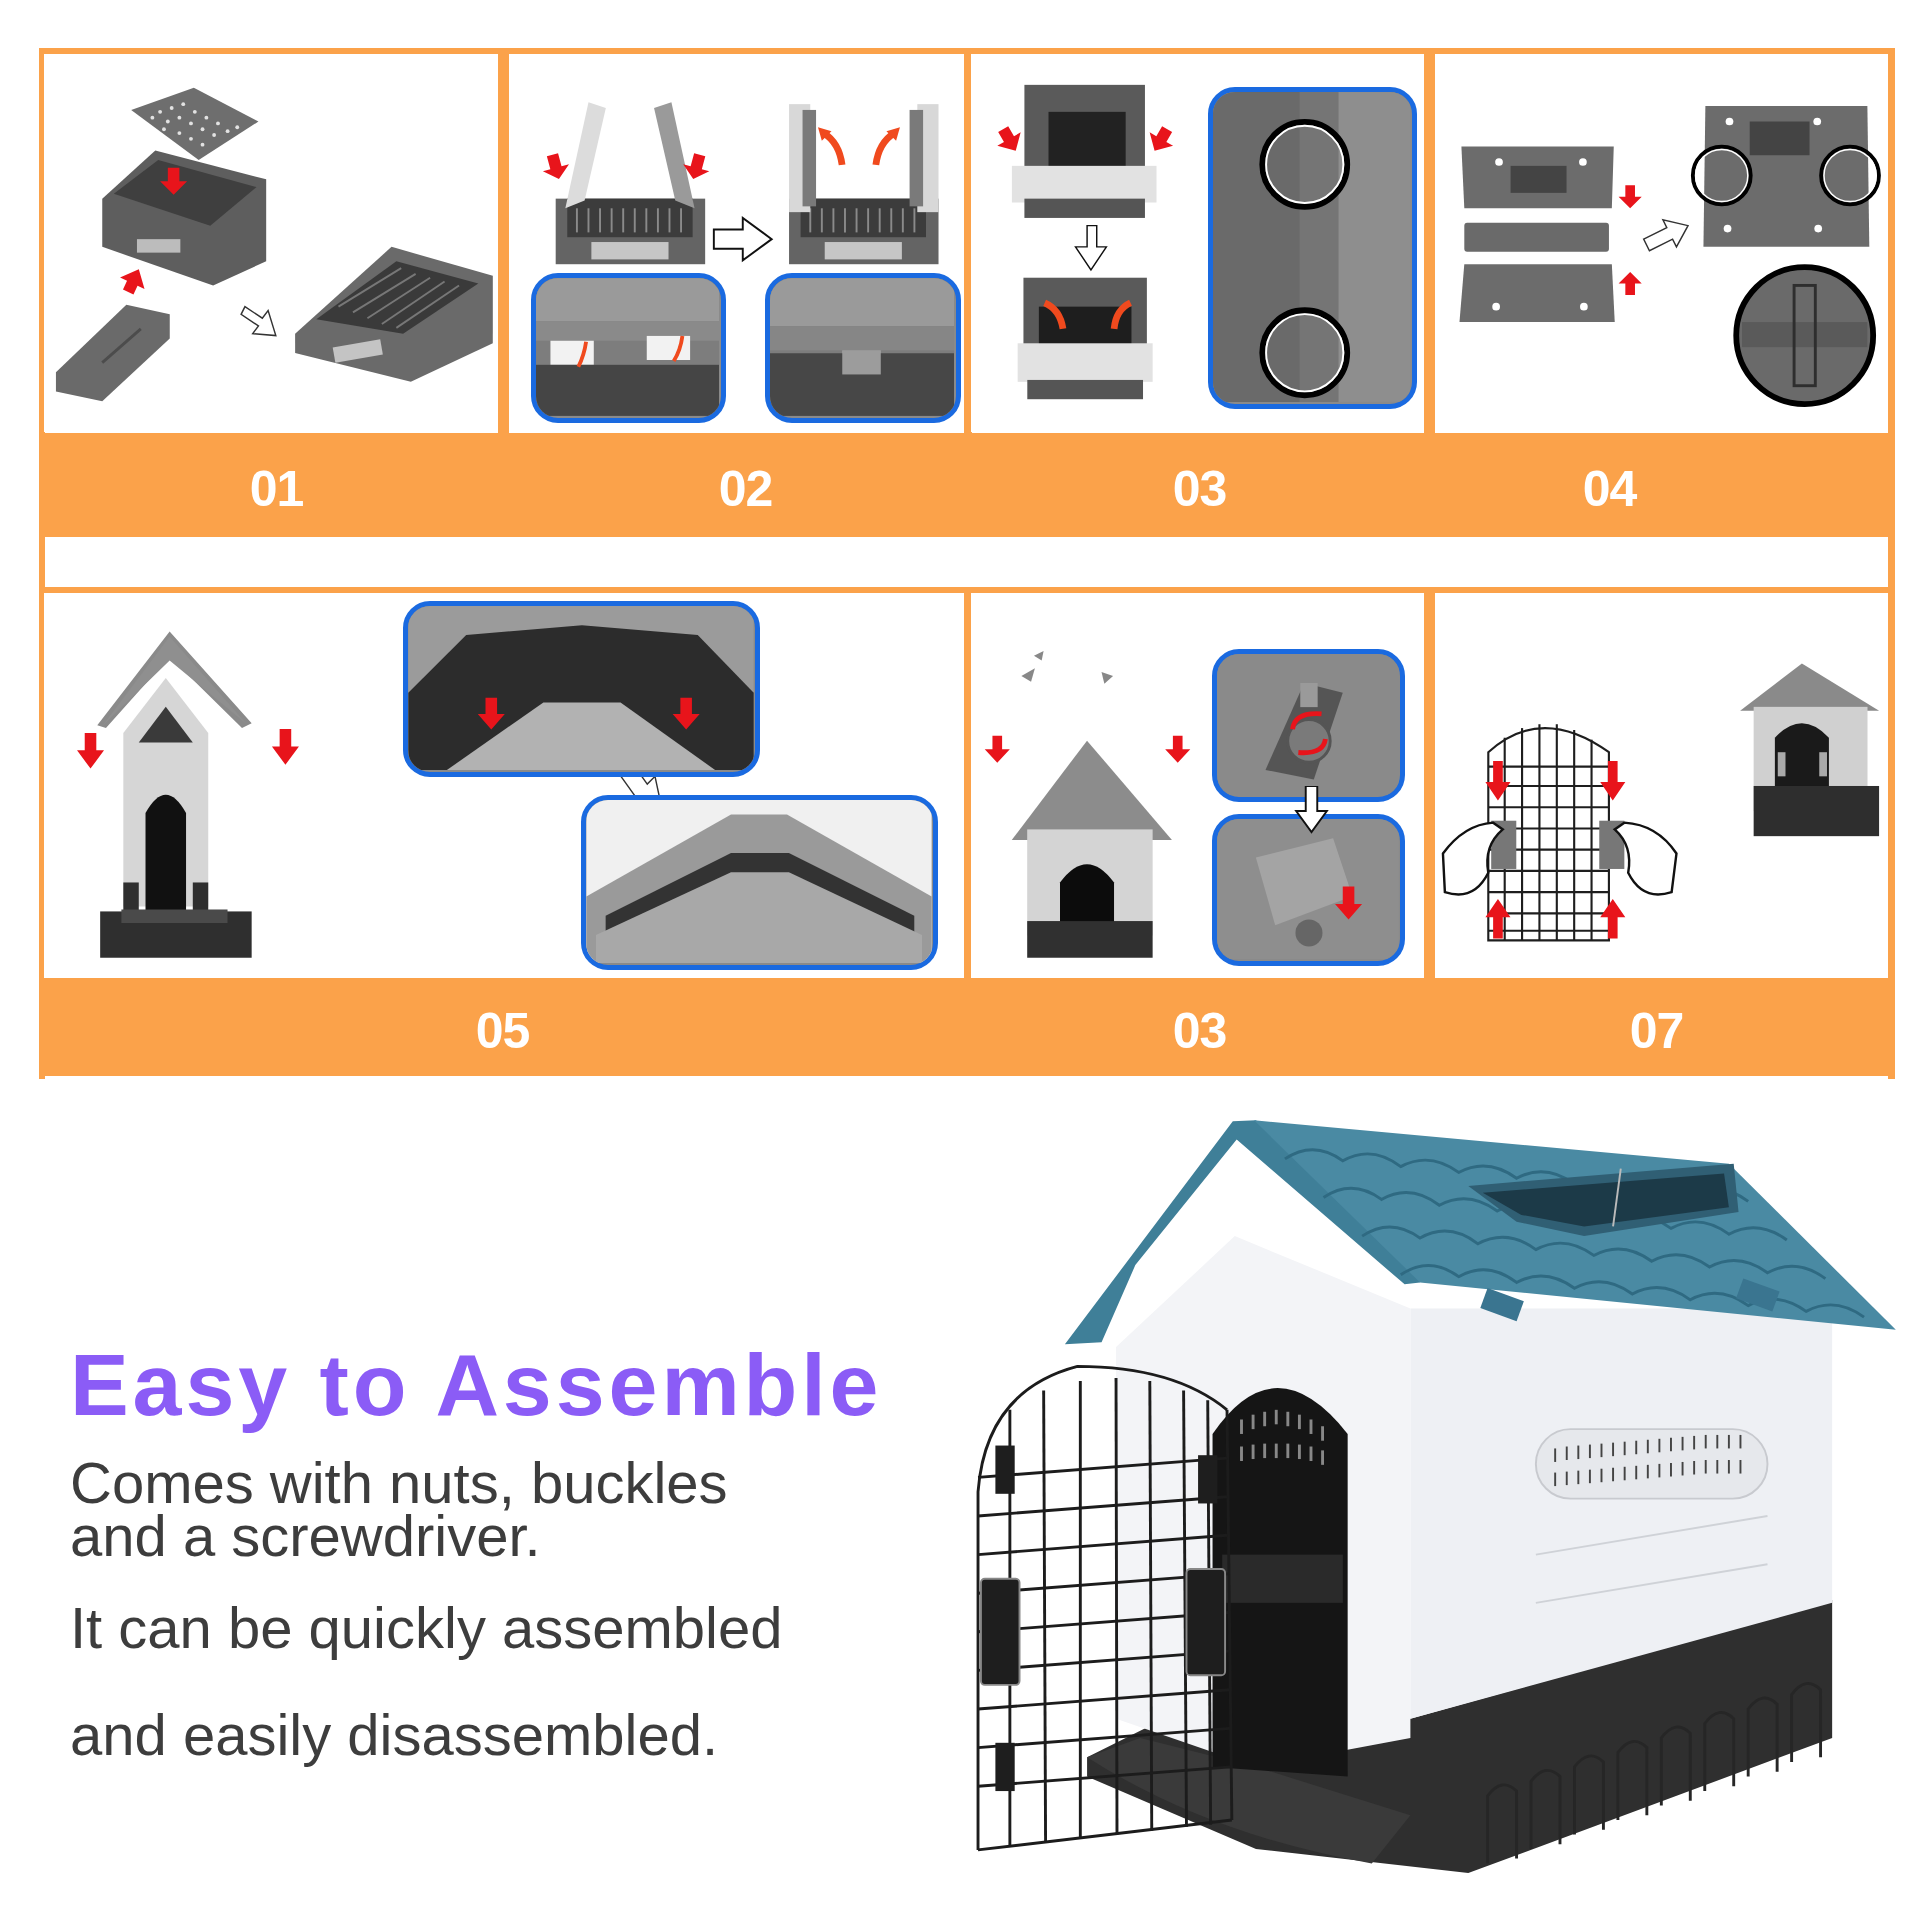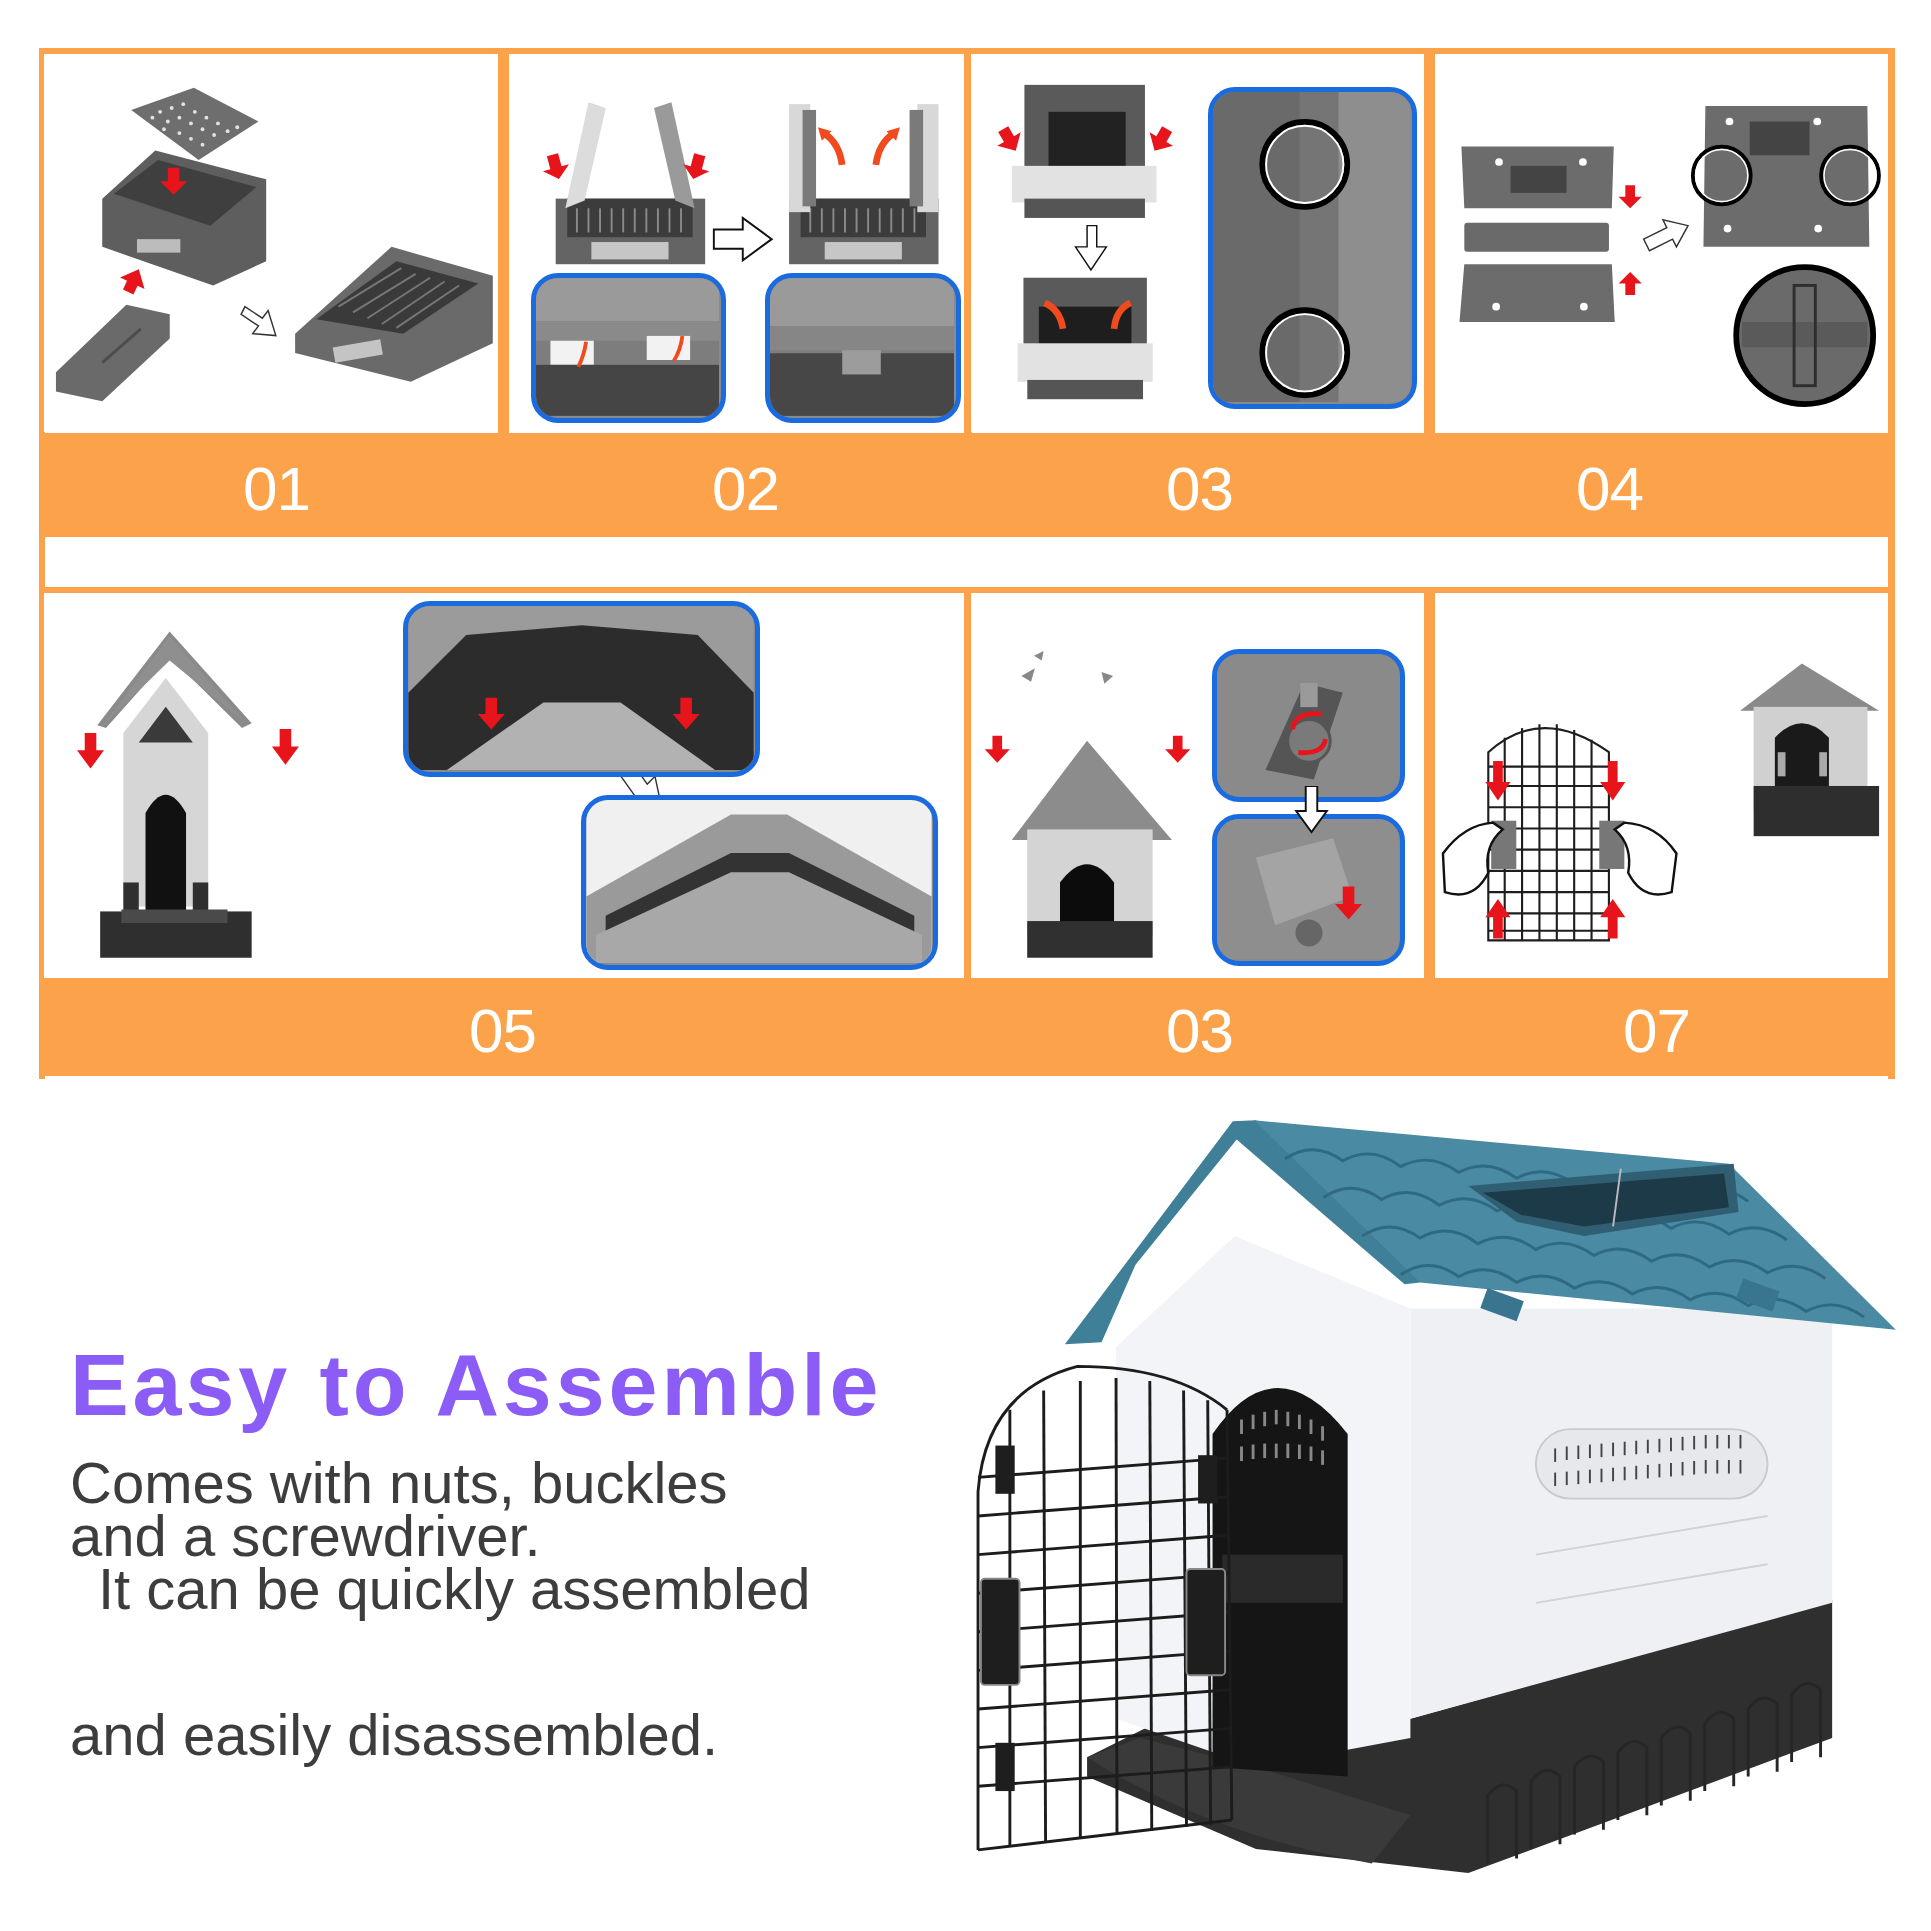--- a/index.html
+++ b/index.html
@@ -1,20 +1,20 @@
 <!DOCTYPE html>
 <html><head>
 <meta charset="utf-8">
 <style>
   html, body { margin:0; padding:0; background:#ffffff; }
   body { width:1931px; height:1931px; position:relative; overflow:hidden; font-family:"Liberation Sans", sans-serif; }
   .abs { position:absolute; }
   .frame { position:absolute; background:#FBA24A; }
   .panel { position:absolute; background:#ffffff; overflow:hidden; }
-  .band-num { position:absolute; color:#ffffff; font-weight:normal; font-size:62px; line-height:62px; text-align:center; width:193px; letter-spacing:-1px; }
+  .band-num { position:absolute; color:#ffffff; font-weight:bold; font-size:50px; line-height:62px; text-align:center; width:193px; letter-spacing:-1px; }
   .callout { position:absolute; border:5.8px solid #1a6ae0; border-radius:27px; overflow:hidden; background:#8a8a8a; box-sizing:border-box; }
   .title { position:absolute; left:70px; top:1336px; font-size:88px; font-weight:bold; color:#8b5cf6; letter-spacing:3.9px; white-space:nowrap; line-height:97px; }
   .body-line { position:absolute; left:70px; font-size:58px; color:#3d3d3d; white-space:nowrap; line-height:58px; }
   svg { display:block; }
 </style>
 </head>
 <body>
 
 <div class="frame" style="left:39px;top:48px;width:1856px;height:5.8px;"></div>
 <div class="frame" style="left:39px;top:48px;width:5.8px;height:1031px;"></div>
@@ -344,21 +344,21 @@
     <path d="M352 226 L352 150 Q380 120 408 150 L408 226 Z" fill="#1a1a1a"></path>
     <rect x="355" y="165" width="8" height="25" fill="#aaa"></rect>
     <rect x="398" y="165" width="8" height="25" fill="#aaa"></rect>
     <rect x="330" y="200" width="130" height="52" fill="#2e2e2e"></rect>
   </svg>
 </div>
 
 <div class="title">Easy to Assemble</div>
 <div class="body-line" style="top:1454px;">Comes with nuts, buckles</div>
 <div class="body-line" style="top:1507px;">and a screwdriver.</div>
-<div class="body-line" style="top:1560px;margin-left:28px;">It can be quickly assembled</div>
+<div class="body-line" style="top:1599px;">It can be quickly assembled</div>
 <div class="body-line" style="top:1706px;">and easily disassembled.</div>
 
 <svg class="abs" style="left:966px;top:1101px;" width="966" height="830" viewBox="0 0 1000 860">
 
   <polygon points="125,680 205,640 460,640 897,517 897,660 520,800 300,775 125,700" fill="#2f2f2f"></polygon>
   <g stroke="#262626" stroke-width="3" fill="none">
     <path d="M540 790 L540 720 Q555 700 570 715 L570 785"></path>
     <path d="M585 775 L585 705 Q600 685 615 700 L615 770"></path>
     <path d="M630 760 L630 690 Q645 670 660 685 L660 755"></path>
     <path d="M675 745 L675 675 Q690 655 705 670 L705 740"></path>

